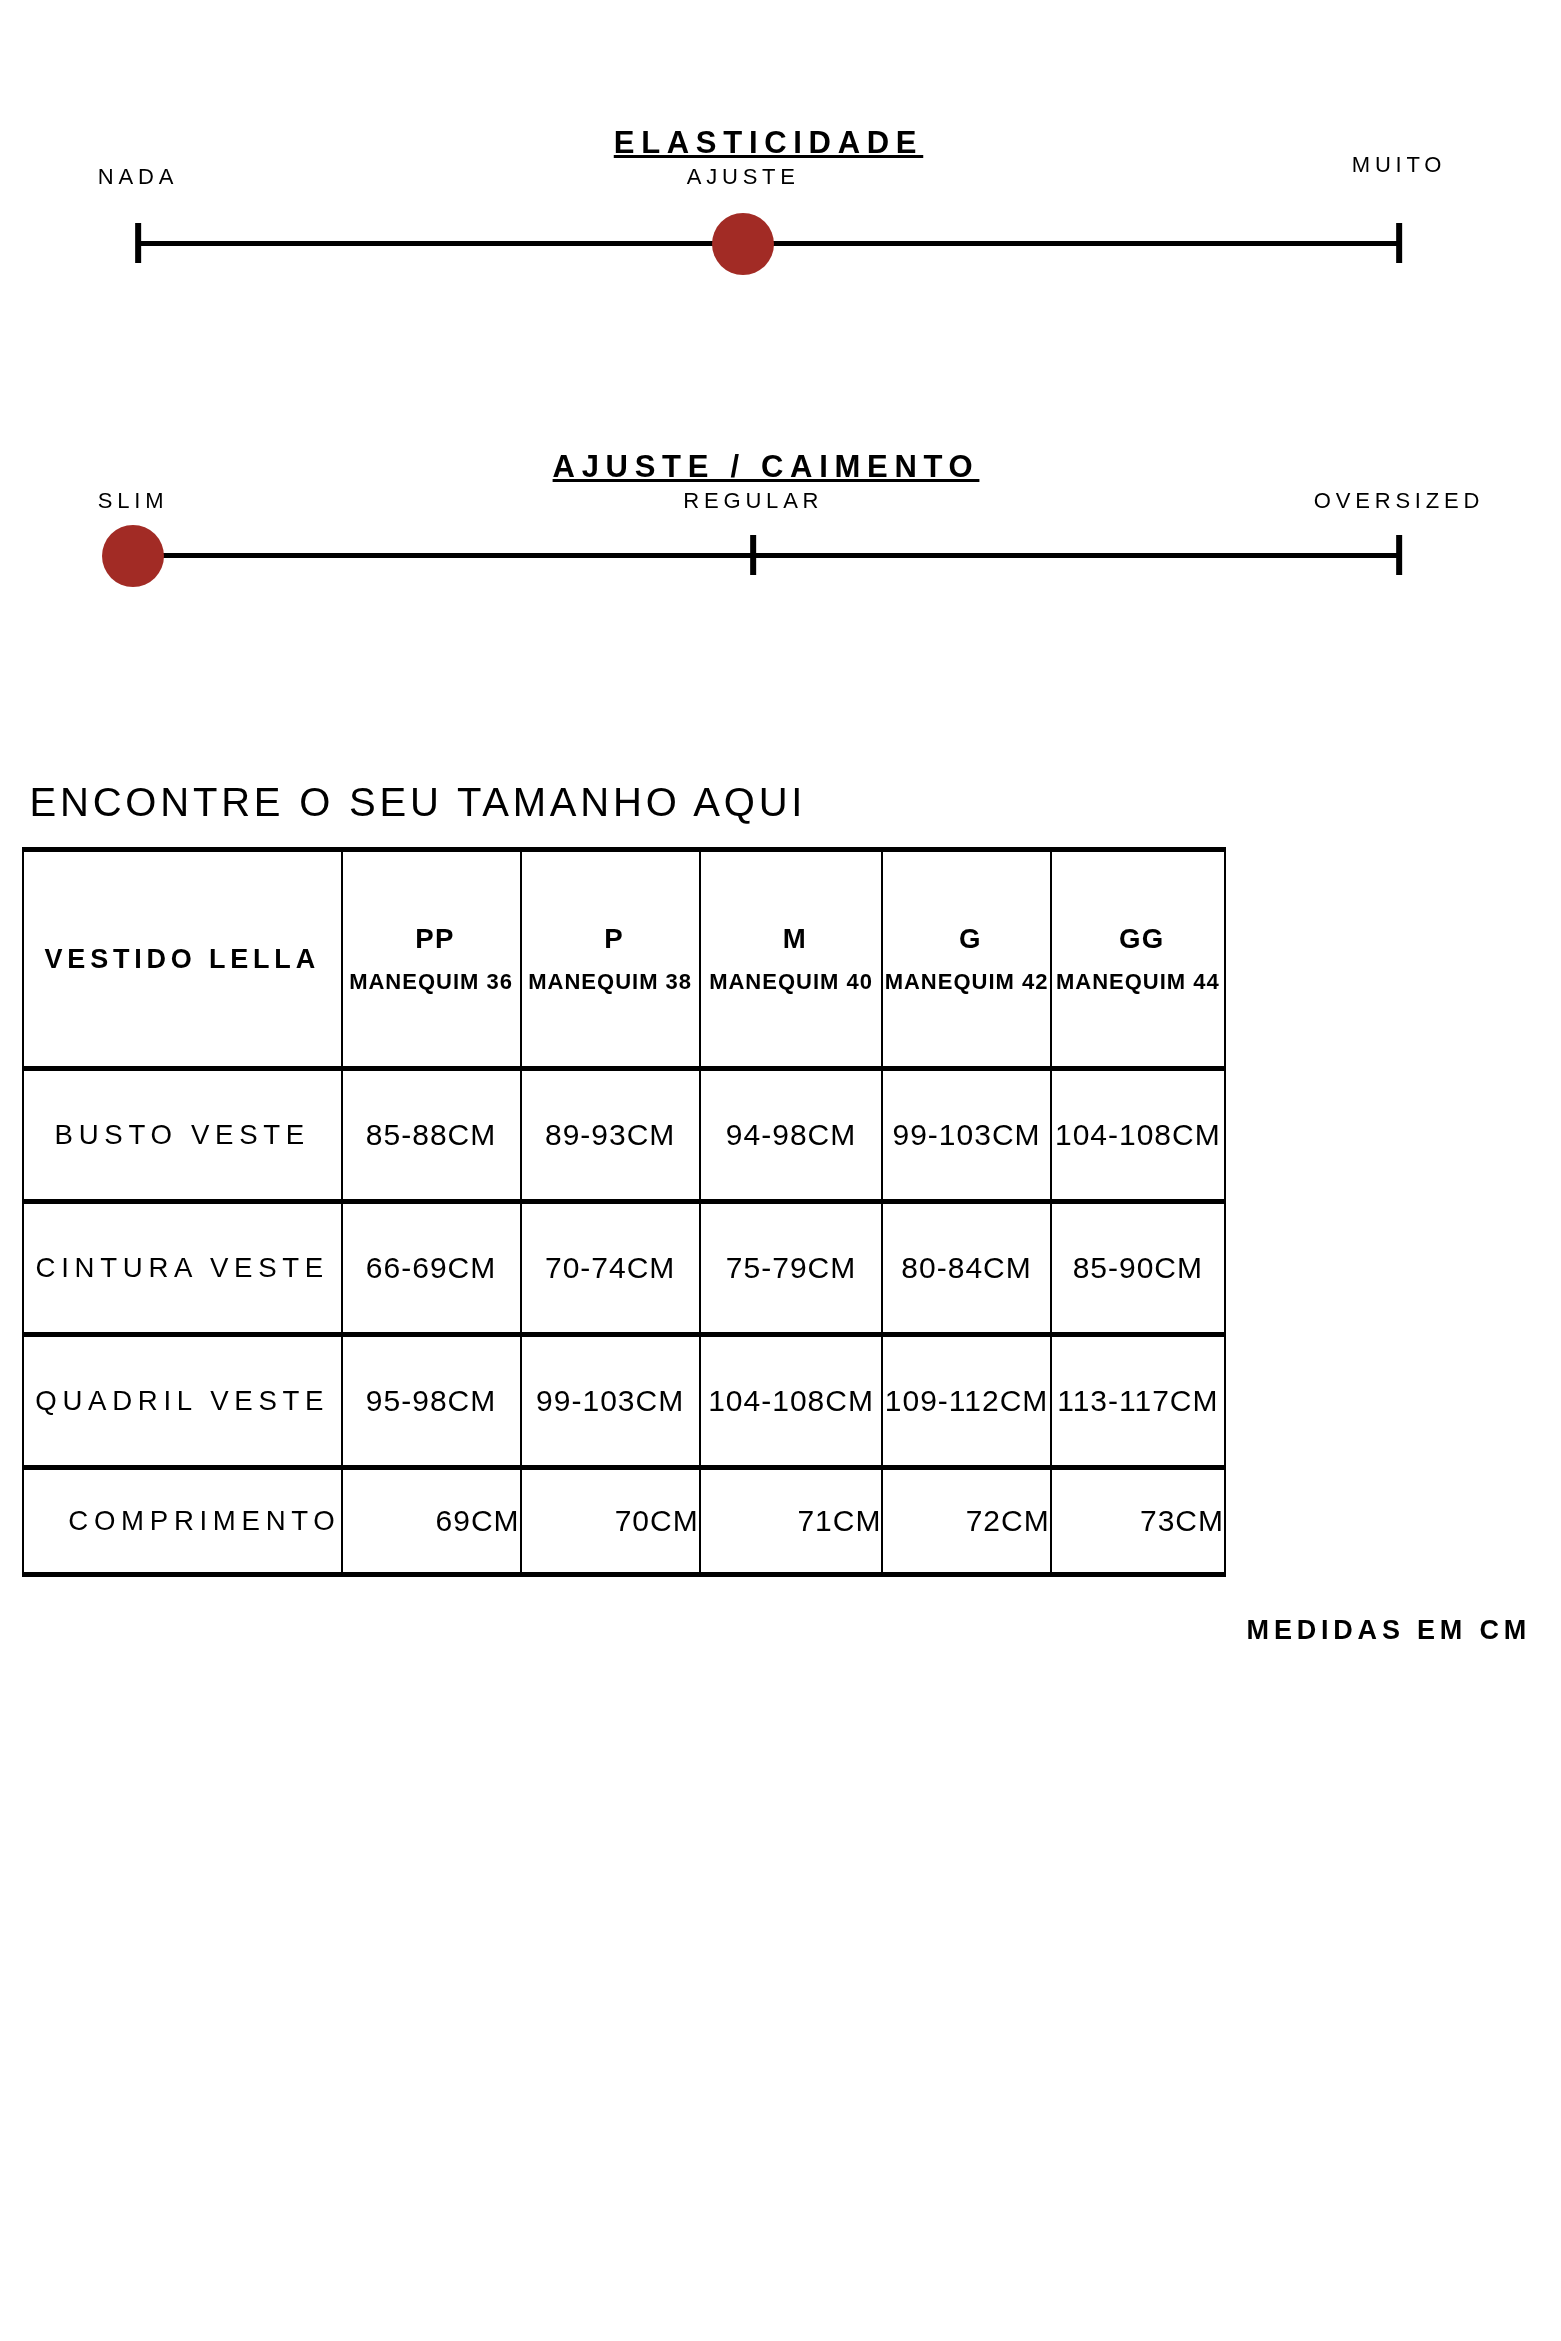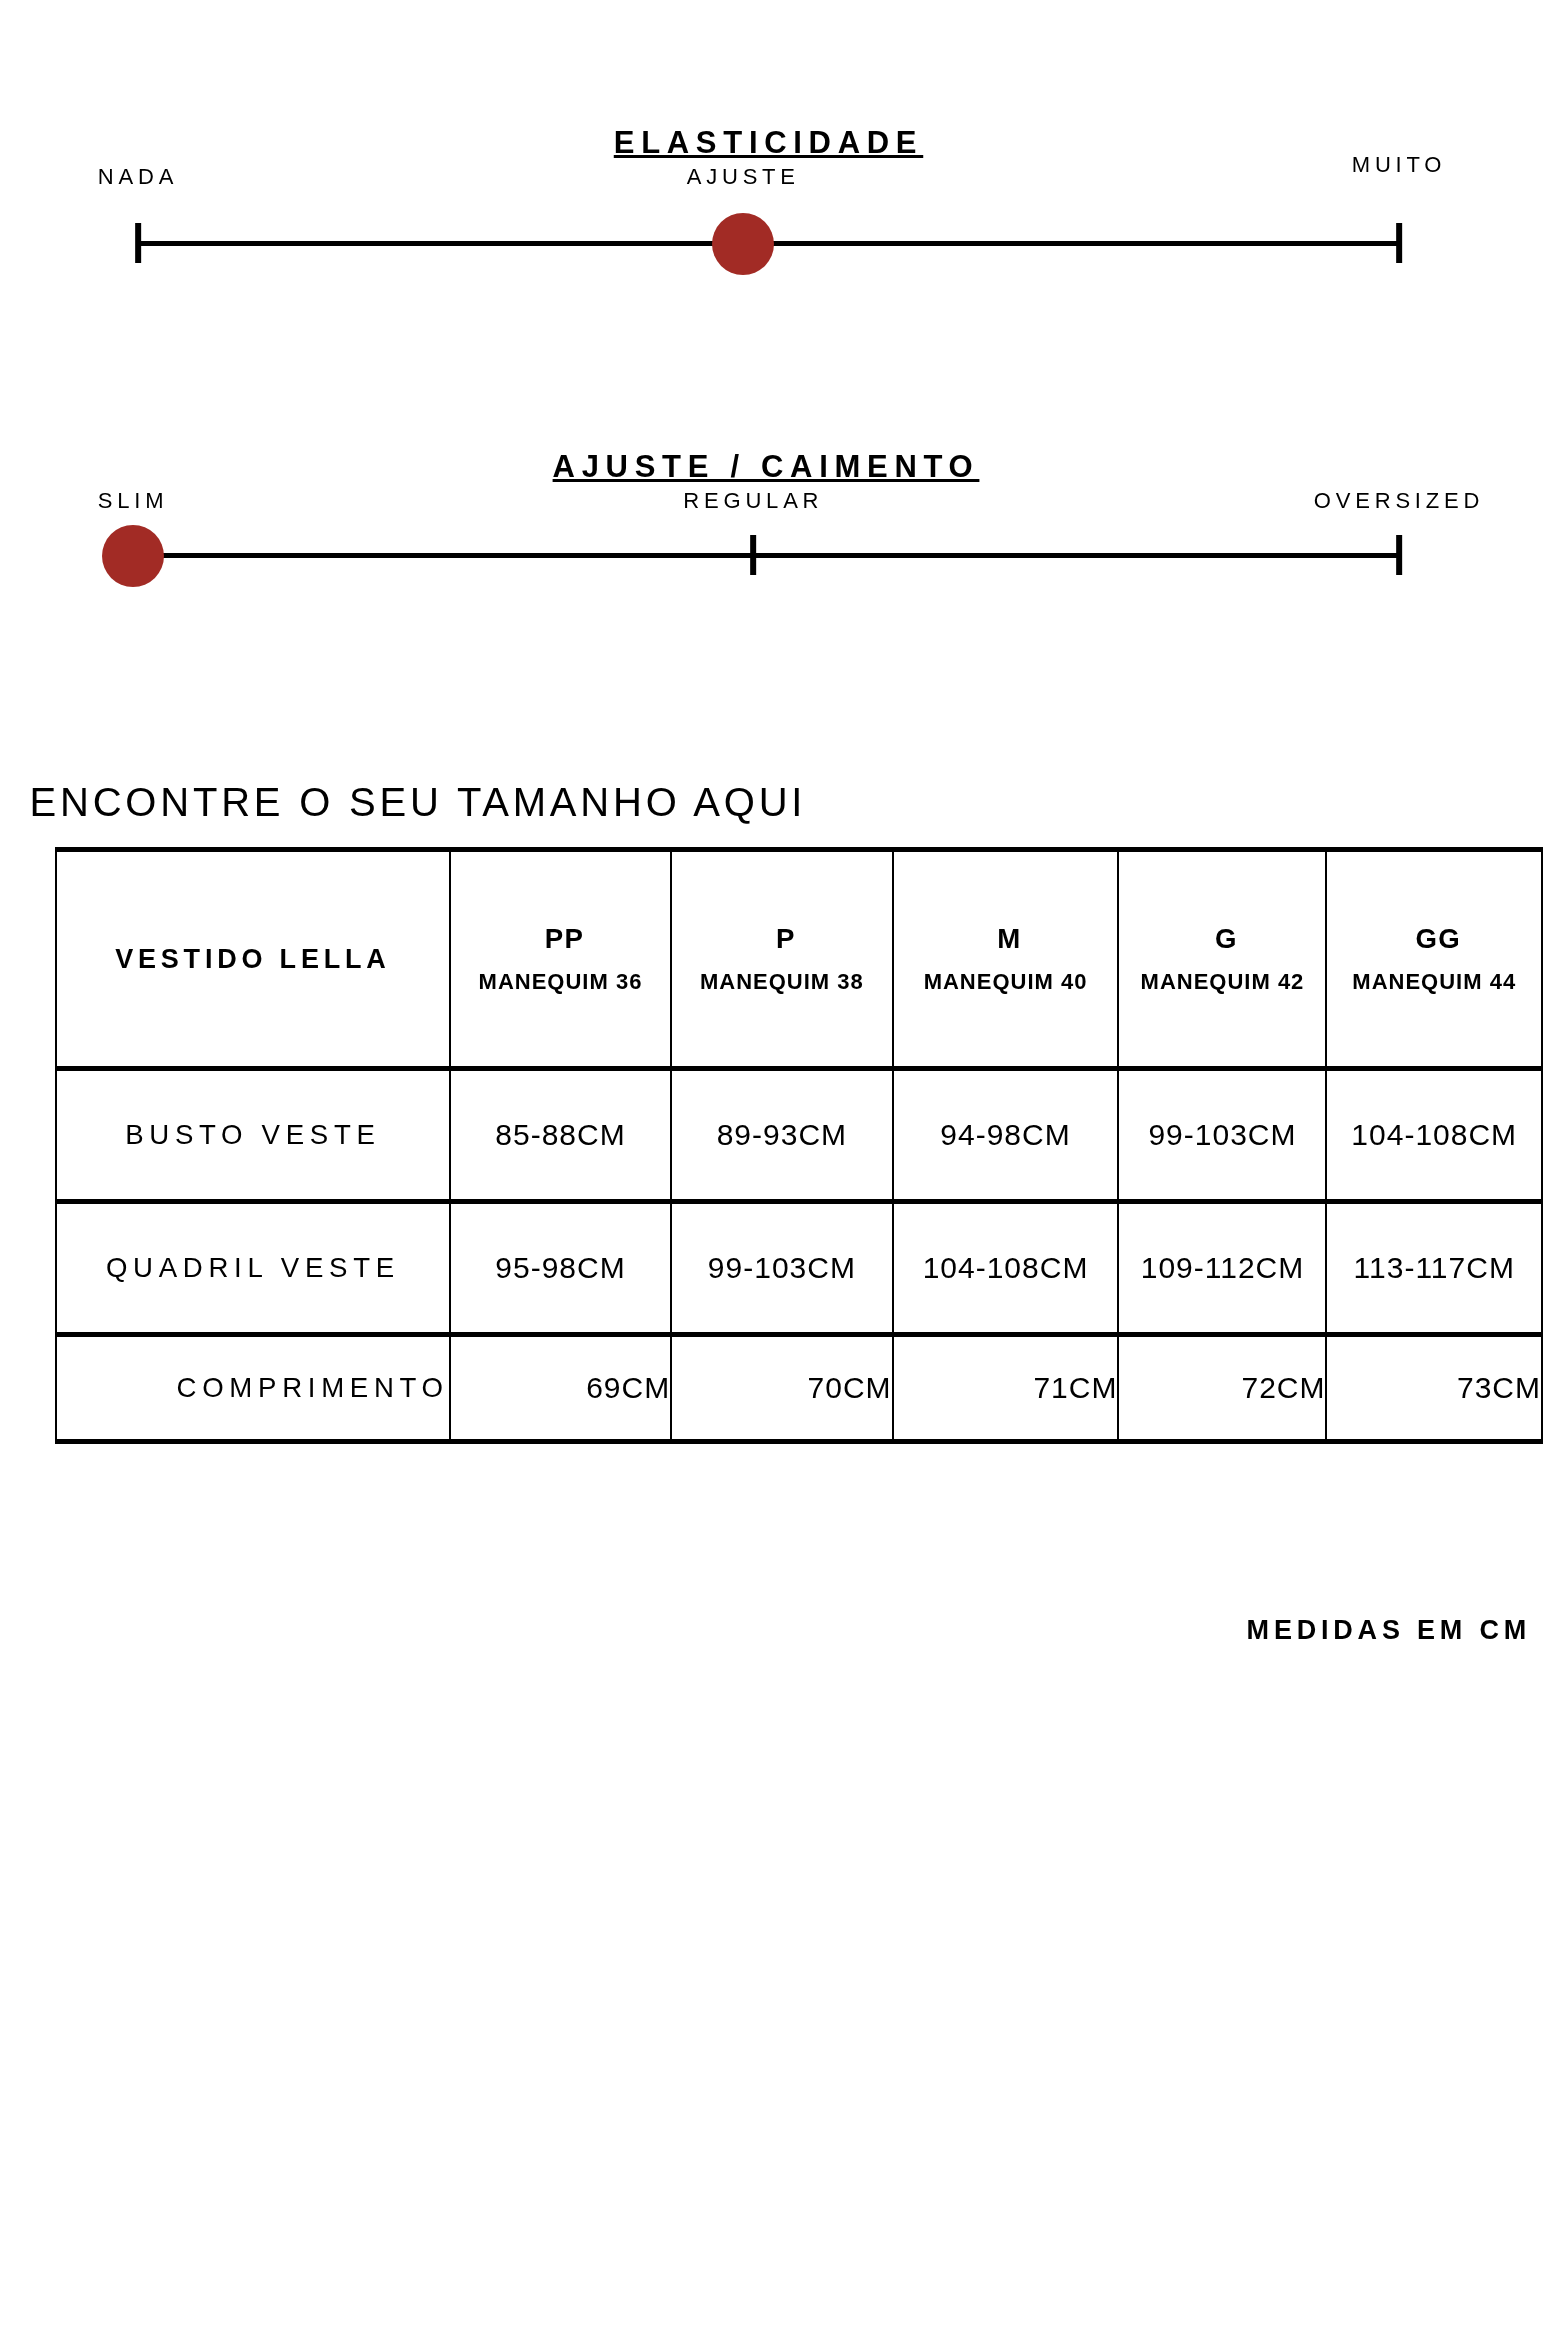--- a/index.html
+++ b/index.html
@@ -84,22 +84,21 @@
     font-weight: normal;
     letter-spacing: 3.8px;
     white-space: nowrap;
   }
 
   
   .table-wrap {
     position: absolute;
     left: 22px;
     top: 847px;
-    width: 1488px;
-    margin-left: 33px;
+    width: 1204px;
   }
   table.size-table {
     width: 100%;
     border-collapse: collapse;
     table-layout: fixed;
   }
   .size-table th, .size-table td {
     border-left: 2.9px solid #000000;
     border-right: 2.9px solid #000000;
     border-top: 5.7px solid #000000;
@@ -227,20 +226,28 @@
       </tr>
       <tr class="data-row">
         <td><span class="row-label">BUSTO VESTE</span></td>
         <td><span class="cell-value">85-88CM</span></td>
         <td><span class="cell-value">89-93CM</span></td>
         <td><span class="cell-value">94-98CM</span></td>
         <td><span class="cell-value">99-103CM</span></td>
         <td><span class="cell-value">104-108CM</span></td>
       </tr>
       <tr class="data-row">
+        <td><span class="row-label">CINTURA VESTE</span></td>
+        <td><span class="cell-value">66-69CM</span></td>
+        <td><span class="cell-value">70-74CM</span></td>
+        <td><span class="cell-value">75-79CM</span></td>
+        <td><span class="cell-value">80-84CM</span></td>
+        <td><span class="cell-value">85-90CM</span></td>
+      </tr>
+      <tr class="data-row">
         <td><span class="row-label">QUADRIL VESTE</span></td>
         <td><span class="cell-value">95-98CM</span></td>
         <td><span class="cell-value">99-103CM</span></td>
         <td><span class="cell-value">104-108CM</span></td>
         <td><span class="cell-value">109-112CM</span></td>
         <td><span class="cell-value">113-117CM</span></td>
       </tr>
       <tr class="data-row last">
         <td><span class="row-label">COMPRIMENTO</span></td>
         <td><span class="cell-value">69CM</span></td>

